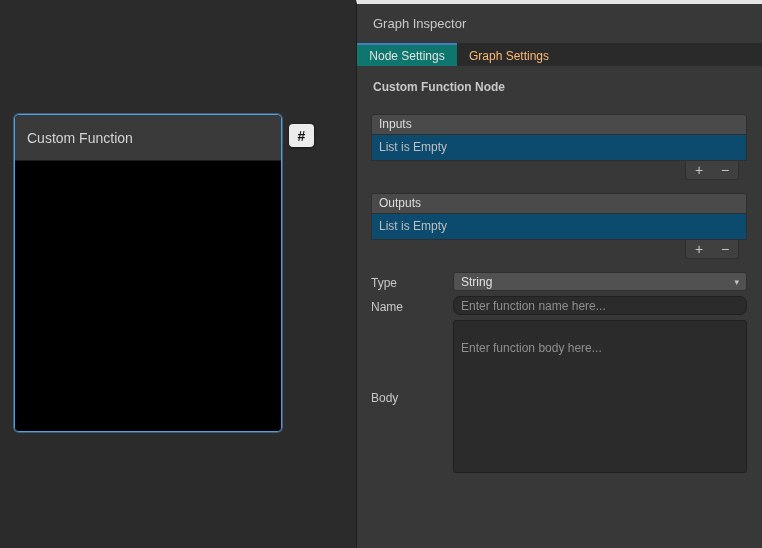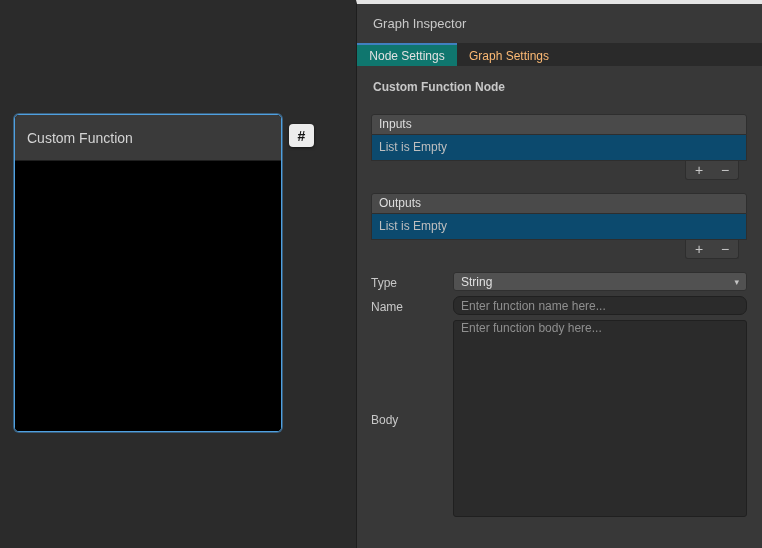--- a/index.html
+++ b/index.html
@@ -91,22 +91,22 @@
     flex:1; height:19px; background:#515151; border:1px solid #2f2f2f; border-radius:3px;
     display:flex; align-items:center; justify-content:space-between;
     padding:0 7px; font-size:12px; color:#e0e0e0; cursor:pointer;
   }
   .dropdown-arrow { font-size:9px; color:#c4c4c4; }
   .text-input {
     flex:1; height:19px; background:#2b2b2b; border:1px solid #202020; border-radius:7px;
     color:#d2d2d2; font-size:12px; padding:0 7px; font-family:inherit; outline:none;
   }
   .textarea {
-    flex:1; height:197px; background:#2b2b2b; border:1px solid #202020; border-radius:3px;
-    color:#d2d2d2; font-size:12px; padding:0 7px; font-family:inherit;
+    flex:1; height:153px; background:#2b2b2b; border:1px solid #202020; border-radius:3px;
+    color:#d2d2d2; font-size:12px; padding:20px 7px; font-family:inherit;
     resize:none; outline:none;
   }
   .text-input::placeholder, .textarea::placeholder { color:#8f8f8f; opacity:1; }
 </style>
 </head>
 <body>
 
 <div class="canvas">
 
   <div class="node">

